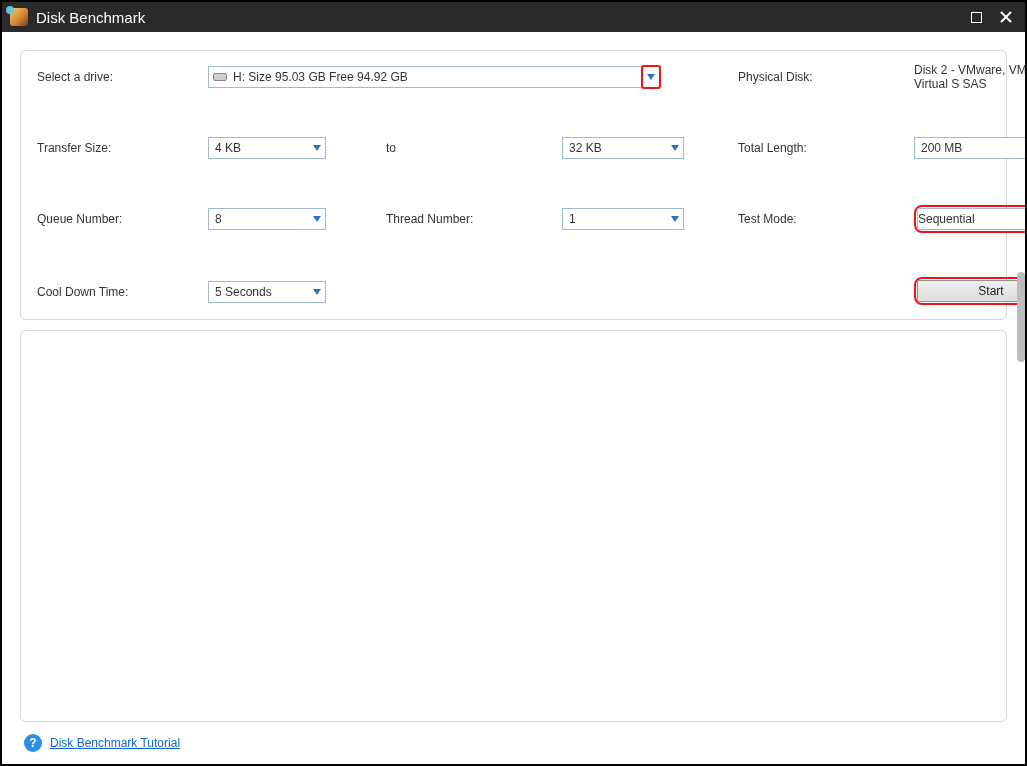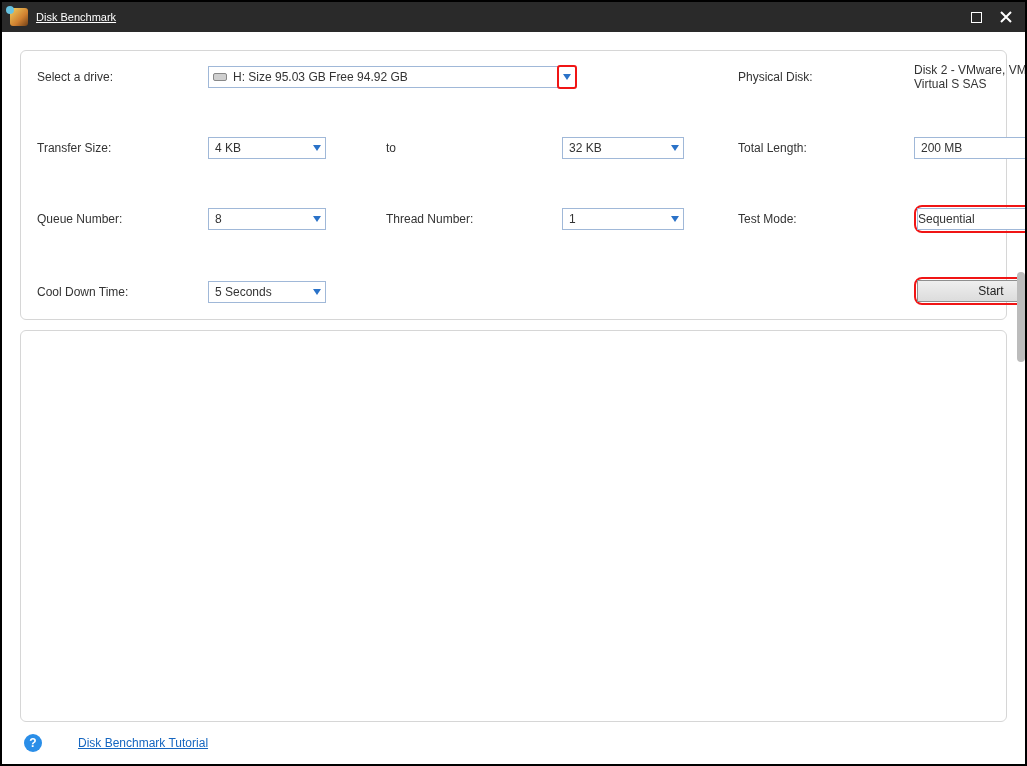--- a/index.html
+++ b/index.html
@@ -29,21 +29,21 @@
   position: relative;
 }
 .titlebar .app-icon::before {
   content: '';
   position: absolute;
   left: -4px; top: -2px;
   width: 8px; height: 8px;
   border-radius: 50%;
   background: #66c2e0;
 }
-.titlebar .title { flex: 1; font-size: 11px; text-decoration: underline; }
+.titlebar .title { flex: 1; font-size: 15px; }
 .titlebar .win-controls { display: flex; gap: 8px; align-items: center; }
 .titlebar .win-btn {
   width: 22px; height: 22px;
   display: flex; align-items: center; justify-content: center;
   color: #fff; font-size: 15px; font-weight: bold;
   cursor: pointer;
 }
 .maxsq { width:11px; height:11px; border:1.5px solid #fff; display:inline-block; }
 
 .client {
@@ -85,21 +85,21 @@
 }
 .combo .arrow {
   position: absolute;
   right: 0; top: 0; bottom: 0;
   width: 16px;
   display: flex; align-items: center; justify-content: center;
 }
 .arrow svg { width: 8px; height: 6px; fill: #2a72c8; }
 
 .combo.wide-drive {
-  width: 368px;
+  width: 452px;
   padding-left: 24px;
 }
 .drive-icon {
   position: absolute; left: 4px; top: 50%; transform: translateY(-50%);
   width: 14px; height: 8px;
   background: #cfcfcf;
   border: 1px solid #888;
   border-radius: 2px;
 }
 
@@ -158,21 +158,20 @@
   border-radius: 50%;
   background: #2a8ee8;
   color: #fff;
   display: flex; align-items: center; justify-content: center;
   font-size: 12px; font-weight: bold;
 }
 .tutorial-link {
   color: #1566c0;
   text-decoration: underline;
   cursor: pointer;
-  margin-left: 28px;
 }
 
 .rh-scroll {
   position: absolute;
   right: 0;
   top: 270px;
   width: 8px;
   height: 90px;
   background: #bcbcbc;
   border-radius: 4px;

